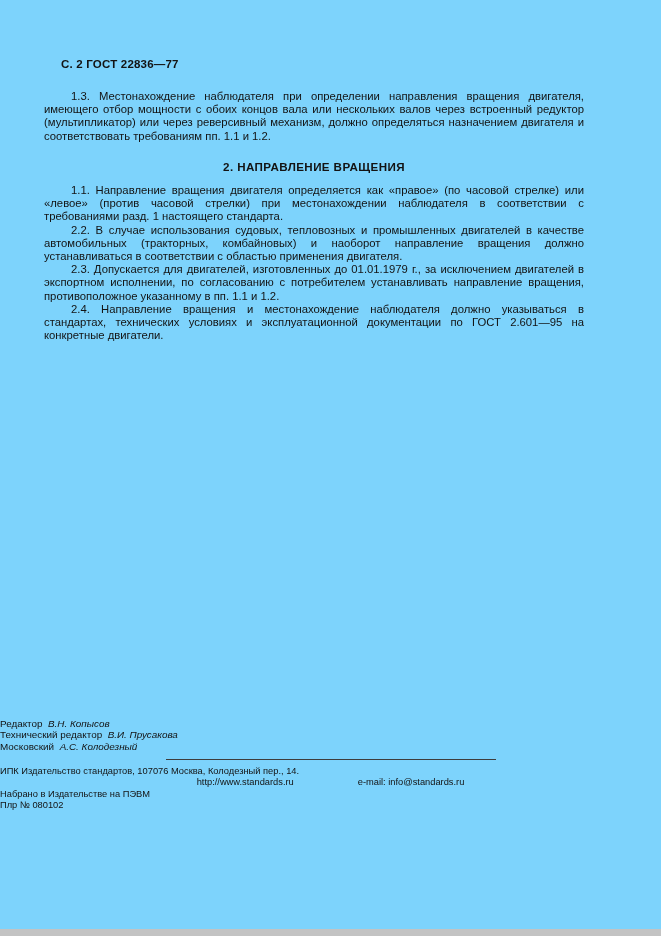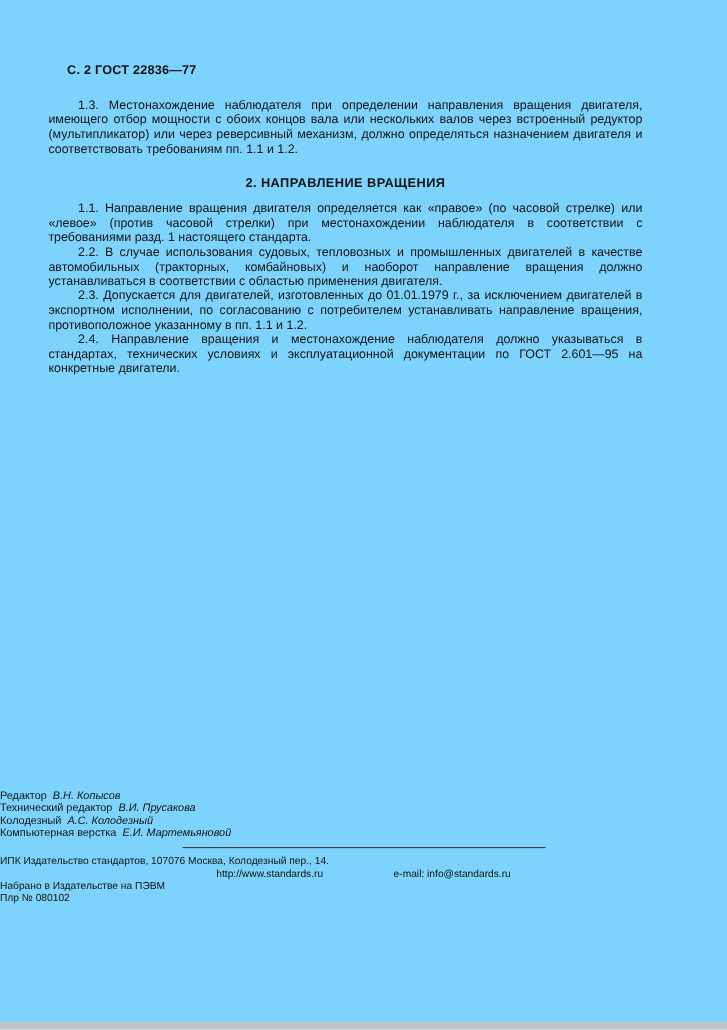--- a/index.html
+++ b/index.html
@@ -92,26 +92,22 @@
     <div class="credits">
       <div>
         <span class="credit-role">Редактор</span>&nbsp;
         <span class="credit-name">В.Н. Копысов</span>
       </div>
       <div>
         <span class="credit-role">Технический редактор</span>&nbsp;
         <span class="credit-name">В.И. Прусакова</span>
       </div>
       <div>
-        <span class="credit-role">Колодезный</span>&nbsp;
+        <span class="credit-role">Московский</span>&nbsp;
         <span class="credit-name">А.С. Колодезный</span>
-      </div>
-      <div>
-        <span class="credit-role">Компьютерная верстка</span>&nbsp;
-        <span class="credit-name">Е.И. Мартемьяновой</span>
       </div>
     </div>
 
 
     <hr class="rule">
 
     <div class="publisher">
       <div>ИПК Издательство стандартов, 107076  Москва,  Колодезный пер., 14.</div>
       <div class="contacts">
         <span>http://www.standards.ru</span>

